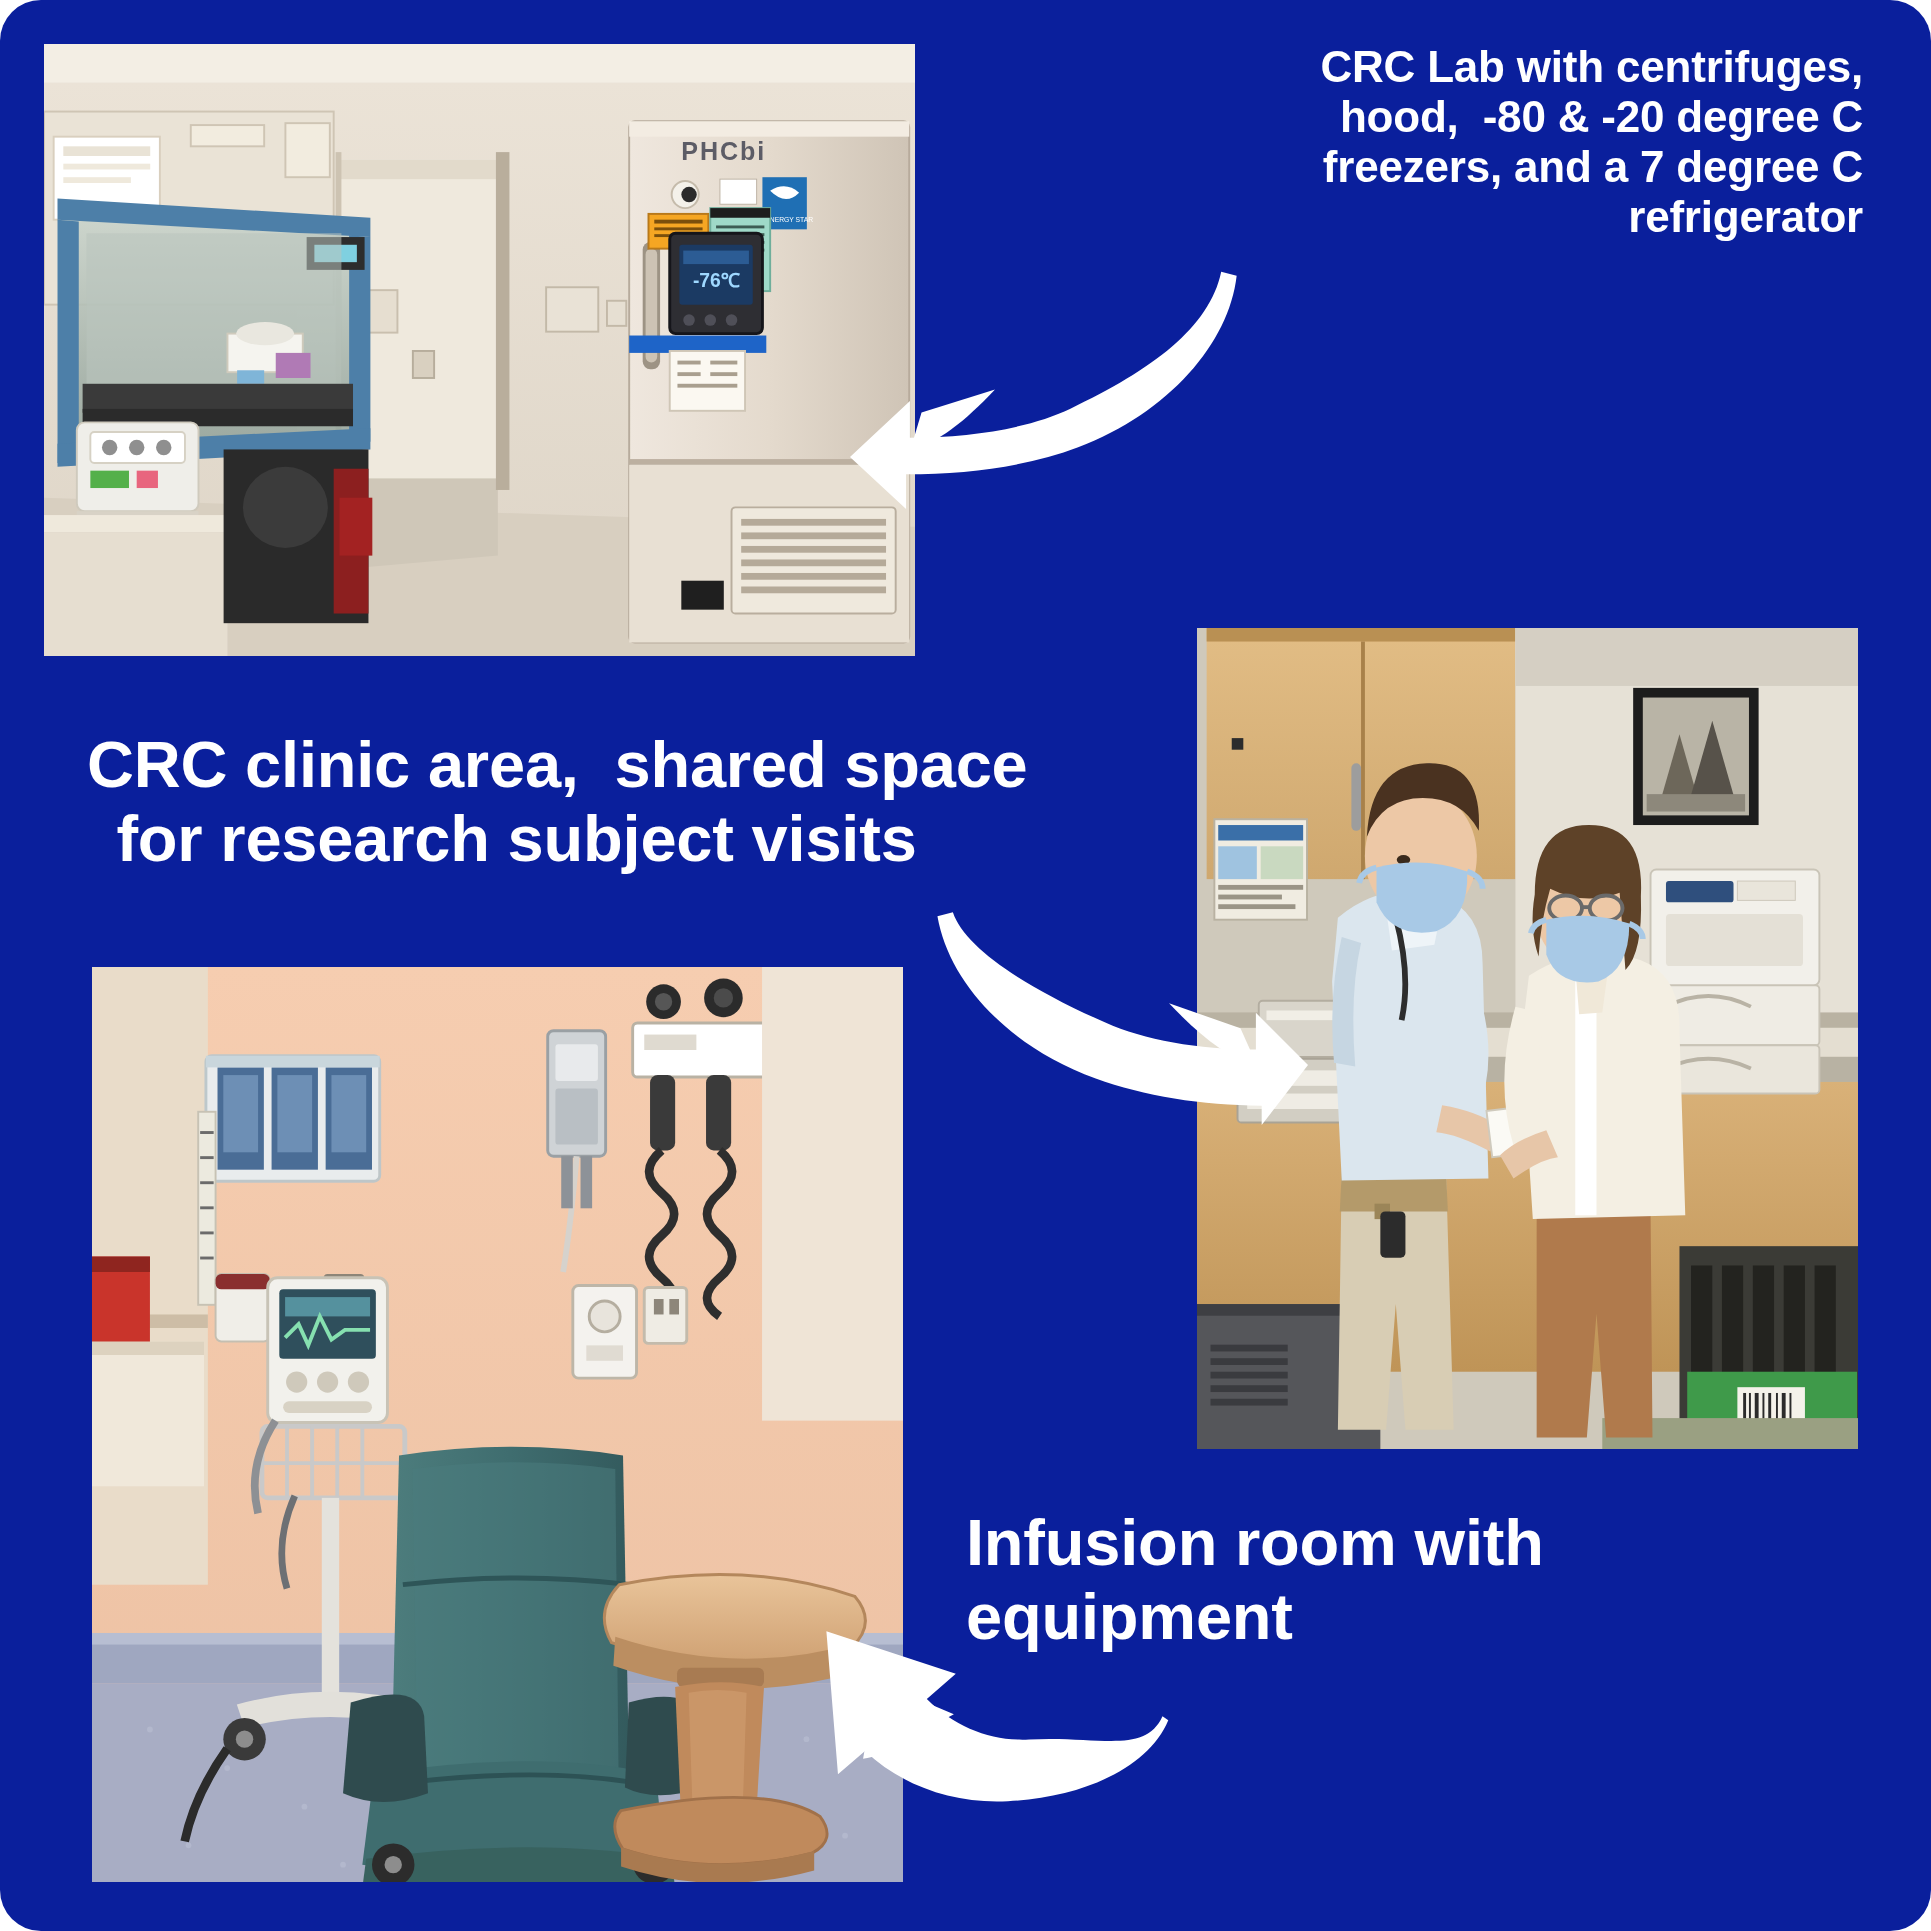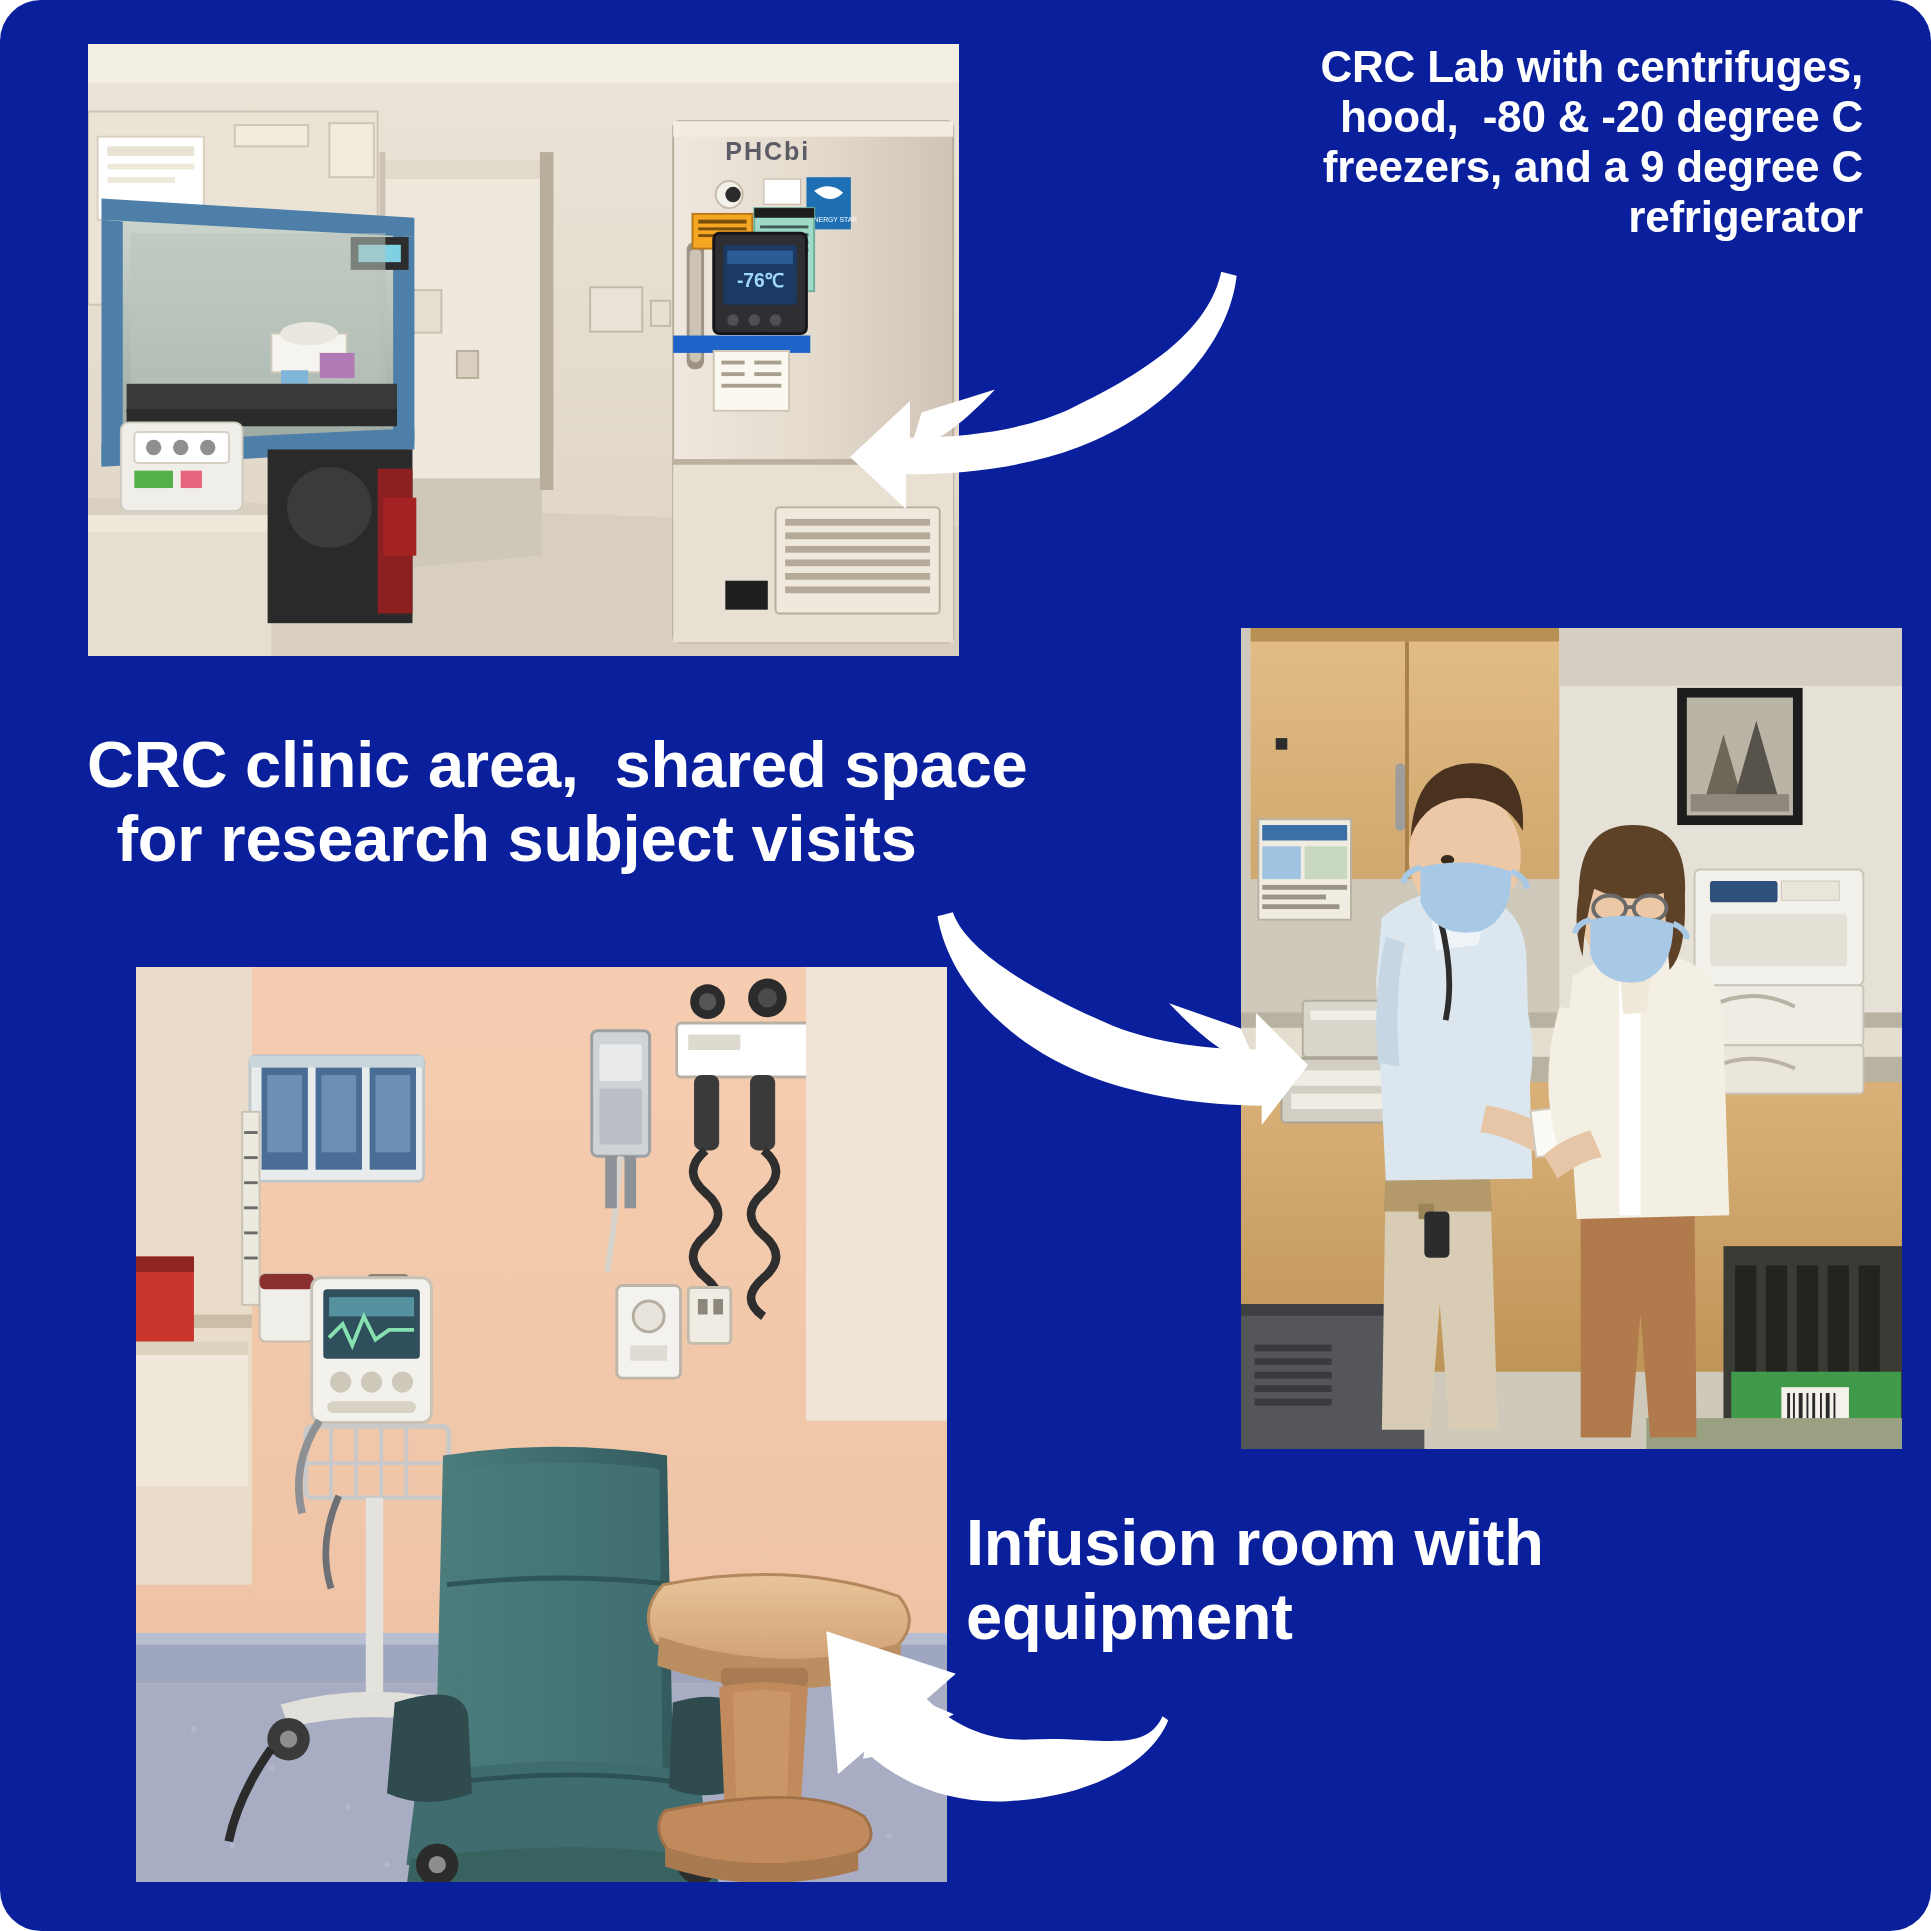--- a/index.html
+++ b/index.html
@@ -15,21 +15,21 @@
     position:absolute;color:#ffffff;font-weight:bold;
     line-height:1.14;letter-spacing:-0.2px;
     text-rendering:optimizeLegibility;
   }
   #cap-lab{ left:782px; top:42px; width:1081px; text-align:right; font-size:44px; }
   #cap-clinic{ left:87px; top:728px; width:859px; text-align:center; font-size:65px; }
   #cap-infusion{ left:966px; top:1506px; width:657px; text-align:left; font-size:65px; }
   .caption .ln{display:block;white-space:pre;}
 
   
-  .photo{position:absolute;overflow:hidden;background:#8b5cf6;margin-left:44px;}
+  .photo{position:absolute;overflow:hidden;background:#8b5cf6;}
   #photo-lab    {left:44px;  top:44px;   width:871px;  height:612px;}
   #photo-exam   {left:1197px;top:628px;  width:661px;  height:821px;}
   #photo-recliner{left:92px; top:967px; width:811px;  height:915px;}
 
   .photo svg{display:block;width:100%;height:100%;}
 
   
   .arrow{position:absolute;}
   #arrow-lab      {left:850px; top:268px;  width:406px; height:241px;}
   #arrow-clinic   {left:922px; top:893px;  width:386px; height:232px;}
@@ -495,21 +495,21 @@
       <path d="M618 752 q30 -6 60 0 l-4 120 q-26 6 -52 0 Z" fill="#cf9b6d" opacity="0.7"></path>
 
       <path d="M548 874 q150 -30 206 6 q18 24 -8 38 q-104 26 -196 -4 q-16 -24 -2 -40 Z" fill="#c08a5c" stroke="#a1714a" stroke-width="3"></path>
       <path d="M548 912 q96 32 200 4 l0 20 q-104 28 -200 -4 Z" fill="#a97a50"></path>
     </svg>
   </div>
 
   <div class="caption" id="cap-lab">
     <span class="ln">CRC Lab with centrifuges,</span>
     <span class="ln">hood,  -80 &amp; -20 degree C</span>
-    <span class="ln">freezers, and a 9 degree C</span>
+    <span class="ln">freezers, and a 7 degree C</span>
     <span class="ln">refrigerator</span>
   </div>
 
   <div class="caption" id="cap-clinic">
     <span class="ln">CRC clinic area,  shared space</span>
     <span class="ln">for research subject visits</span>
   </div>
 
   <div class="caption" id="cap-infusion">
     <span class="ln">Infusion room with</span>

